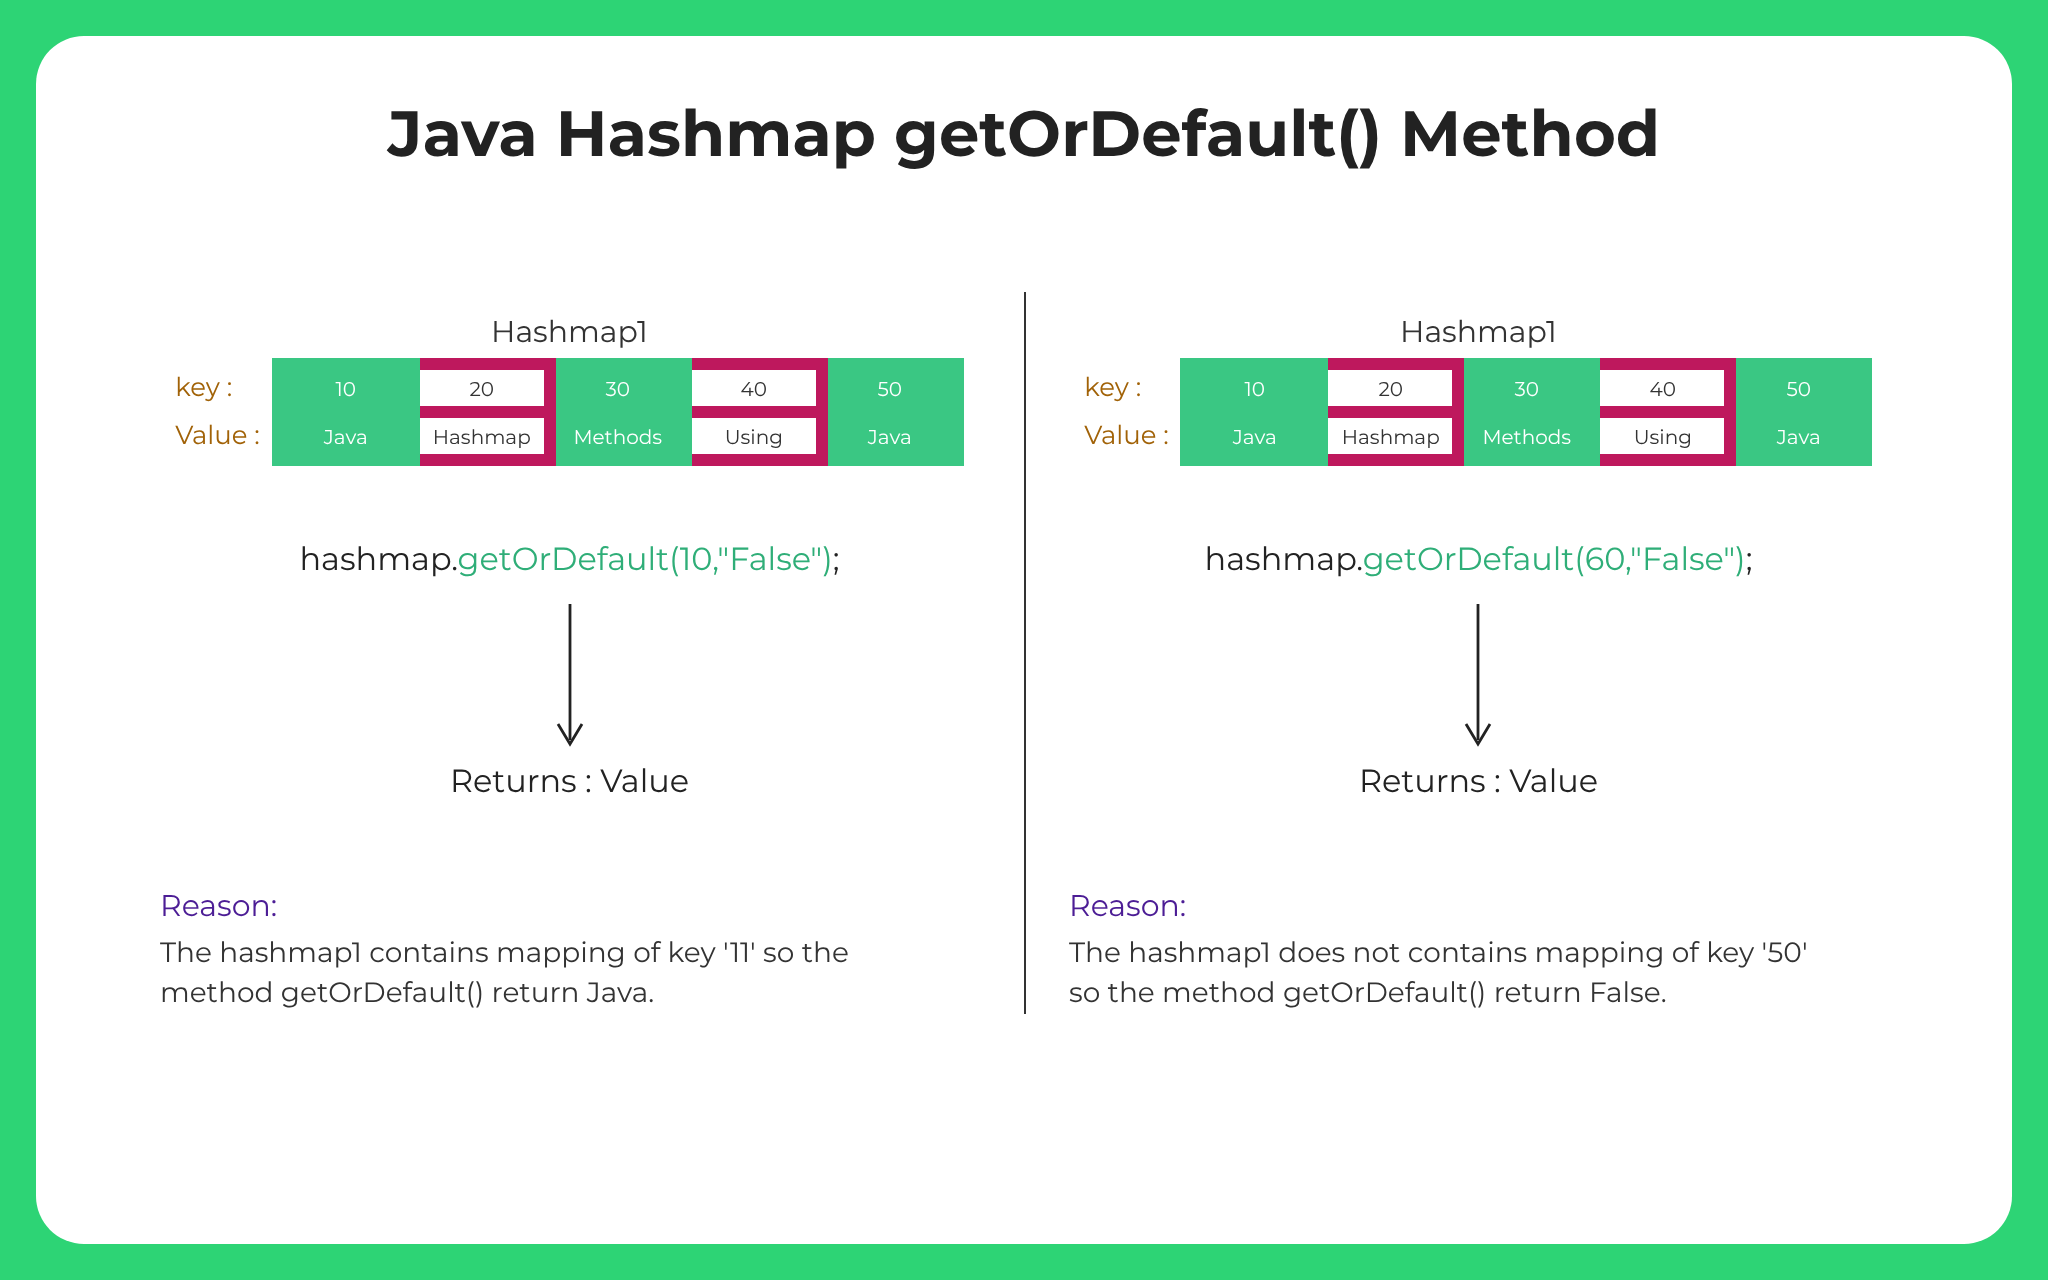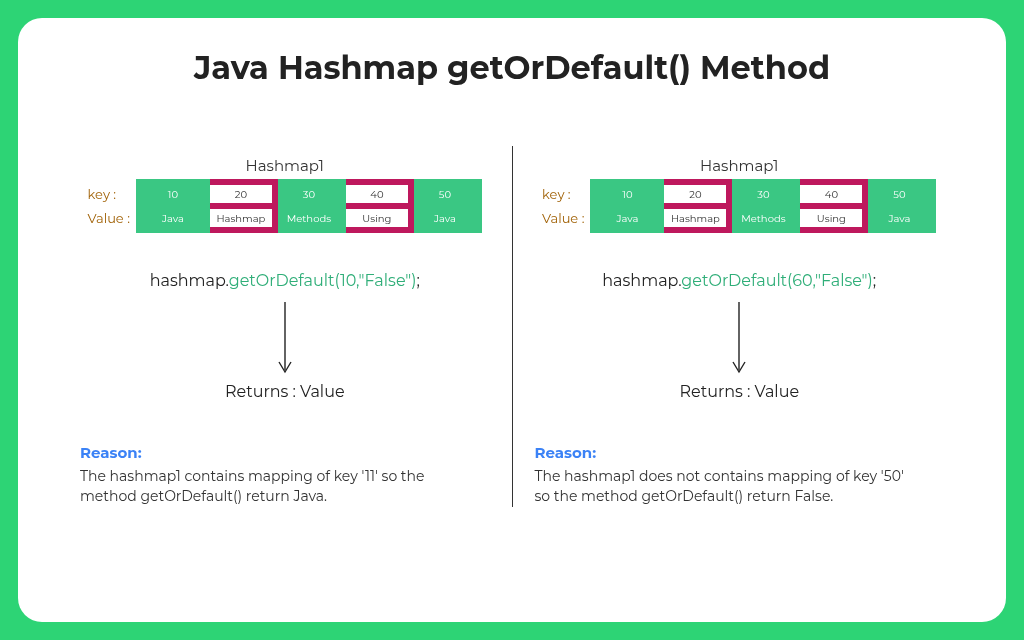--- a/index.html
+++ b/index.html
@@ -96,22 +96,22 @@
   .returns {
     font-size: 16px;
     color: #222;
     margin-bottom: 42px;
   }
   .reason-block {
     align-self: flex-start;
     padding-left: 6px;
   }
   .reason-h {
-    color: #3b82f6;
-    font-weight: 700;
+    color: #4c1d95;
+    font-weight: 400;
     font-size: 15px;
     margin-bottom: 4px;
   }
   .reason-t {
     color: #333;
     font-size: 14px;
     line-height: 1.45;
     max-width: 380px;
   }
 </style>

